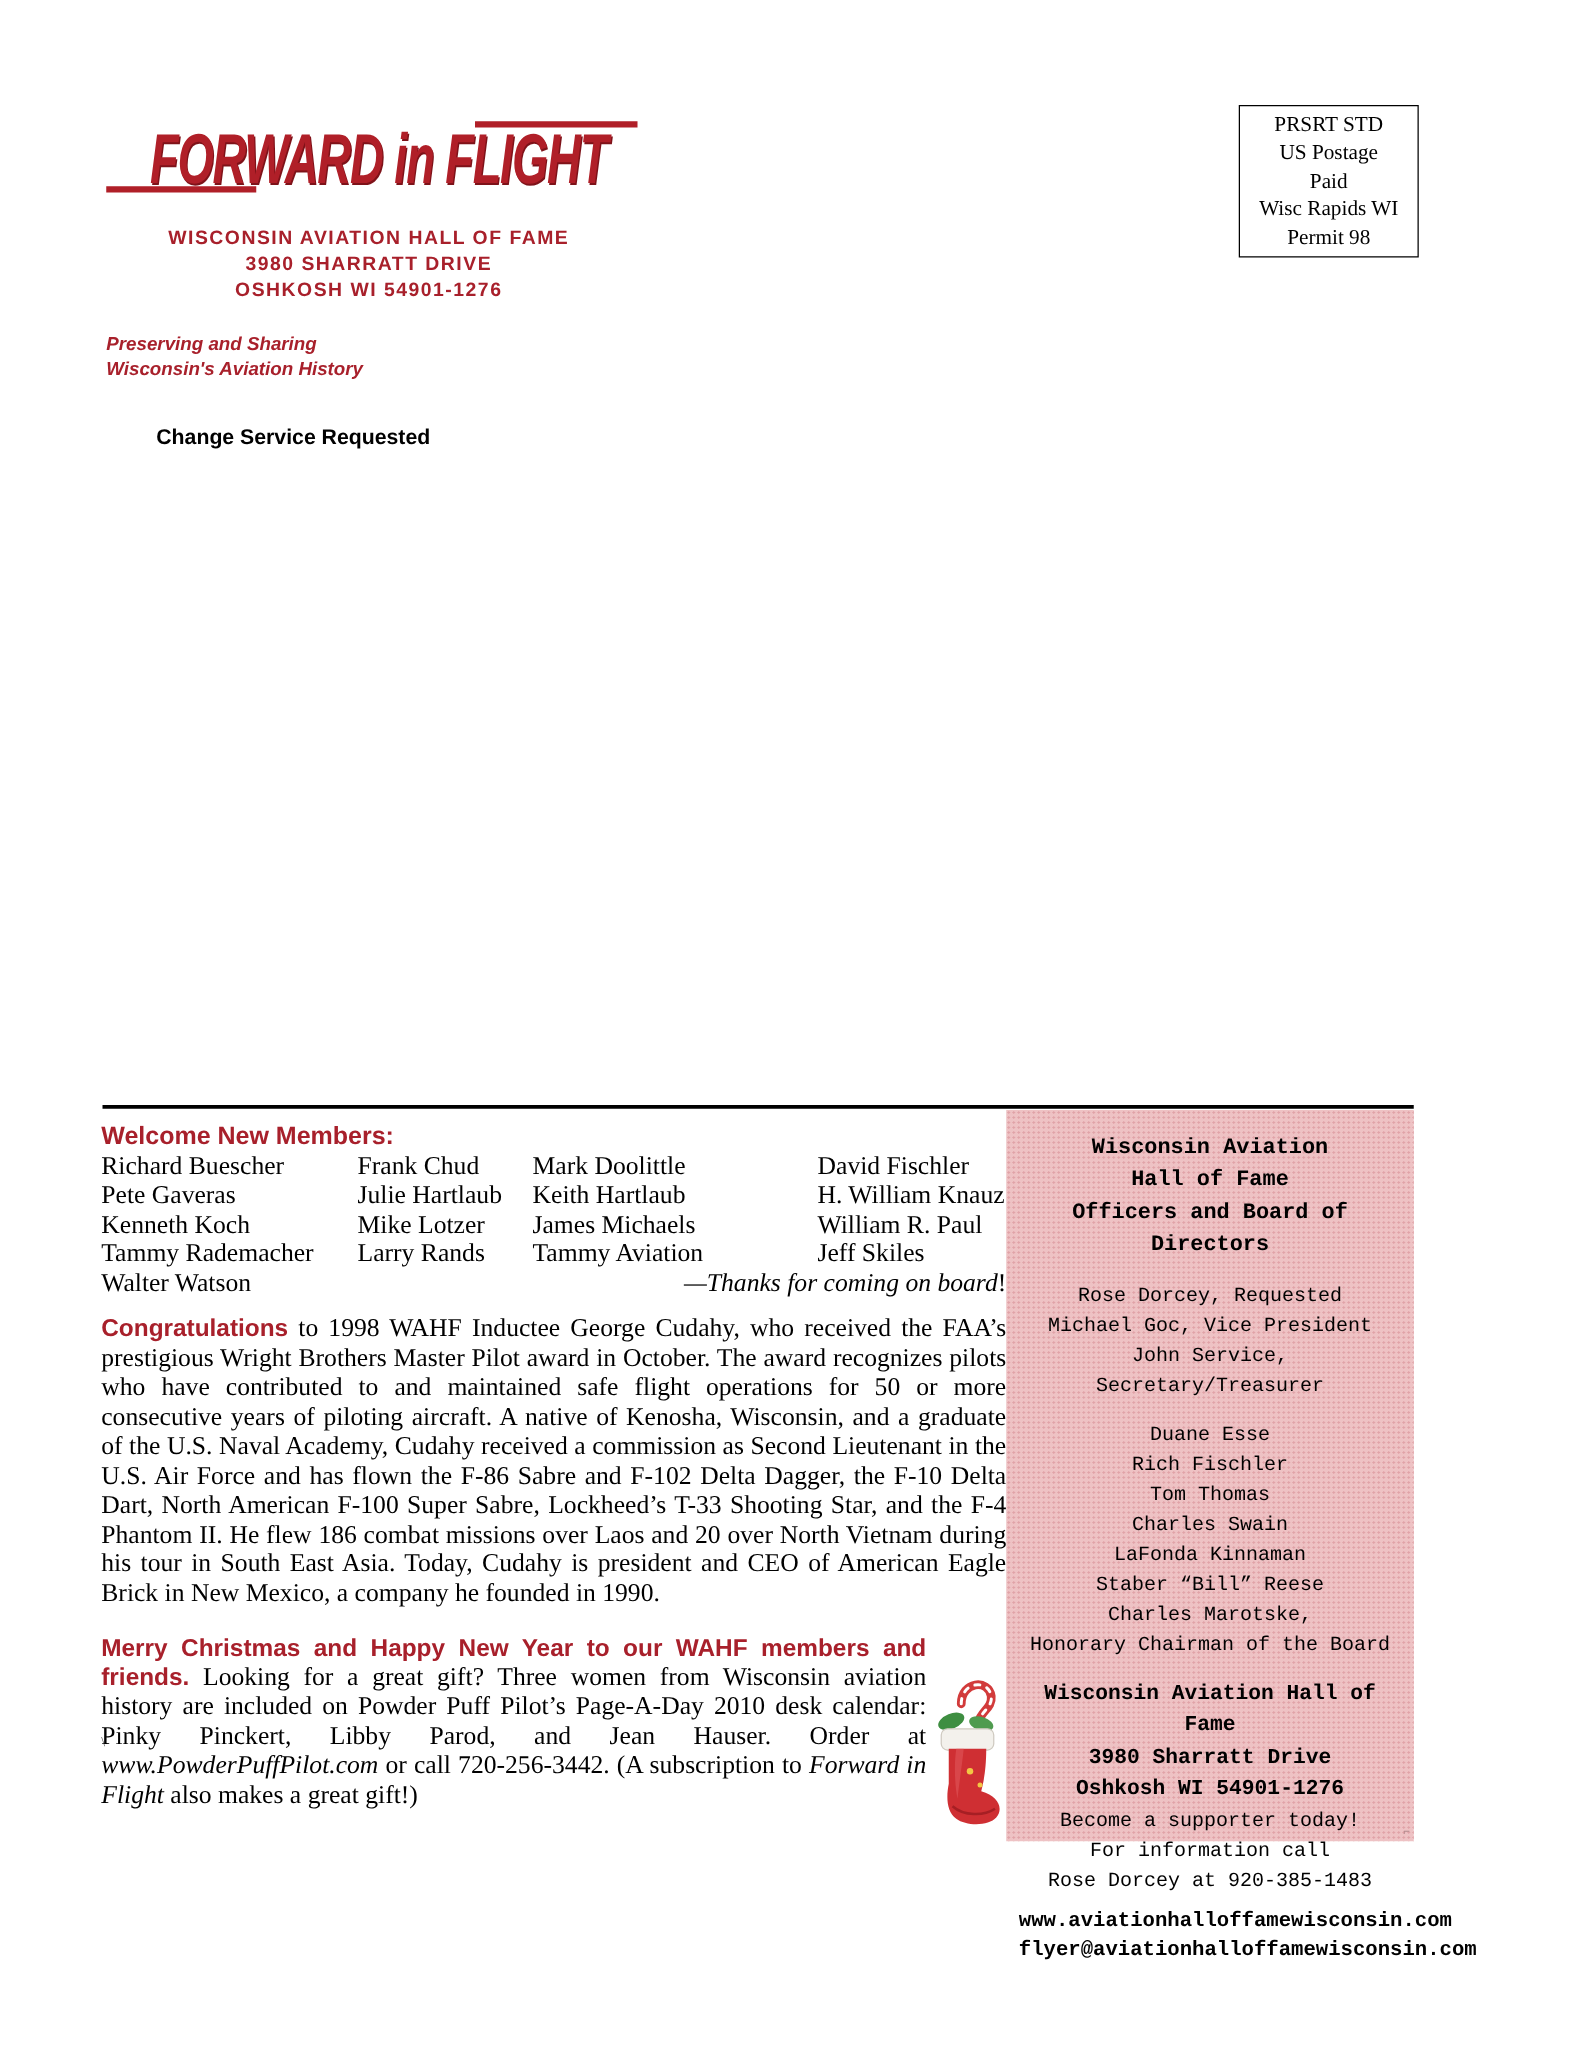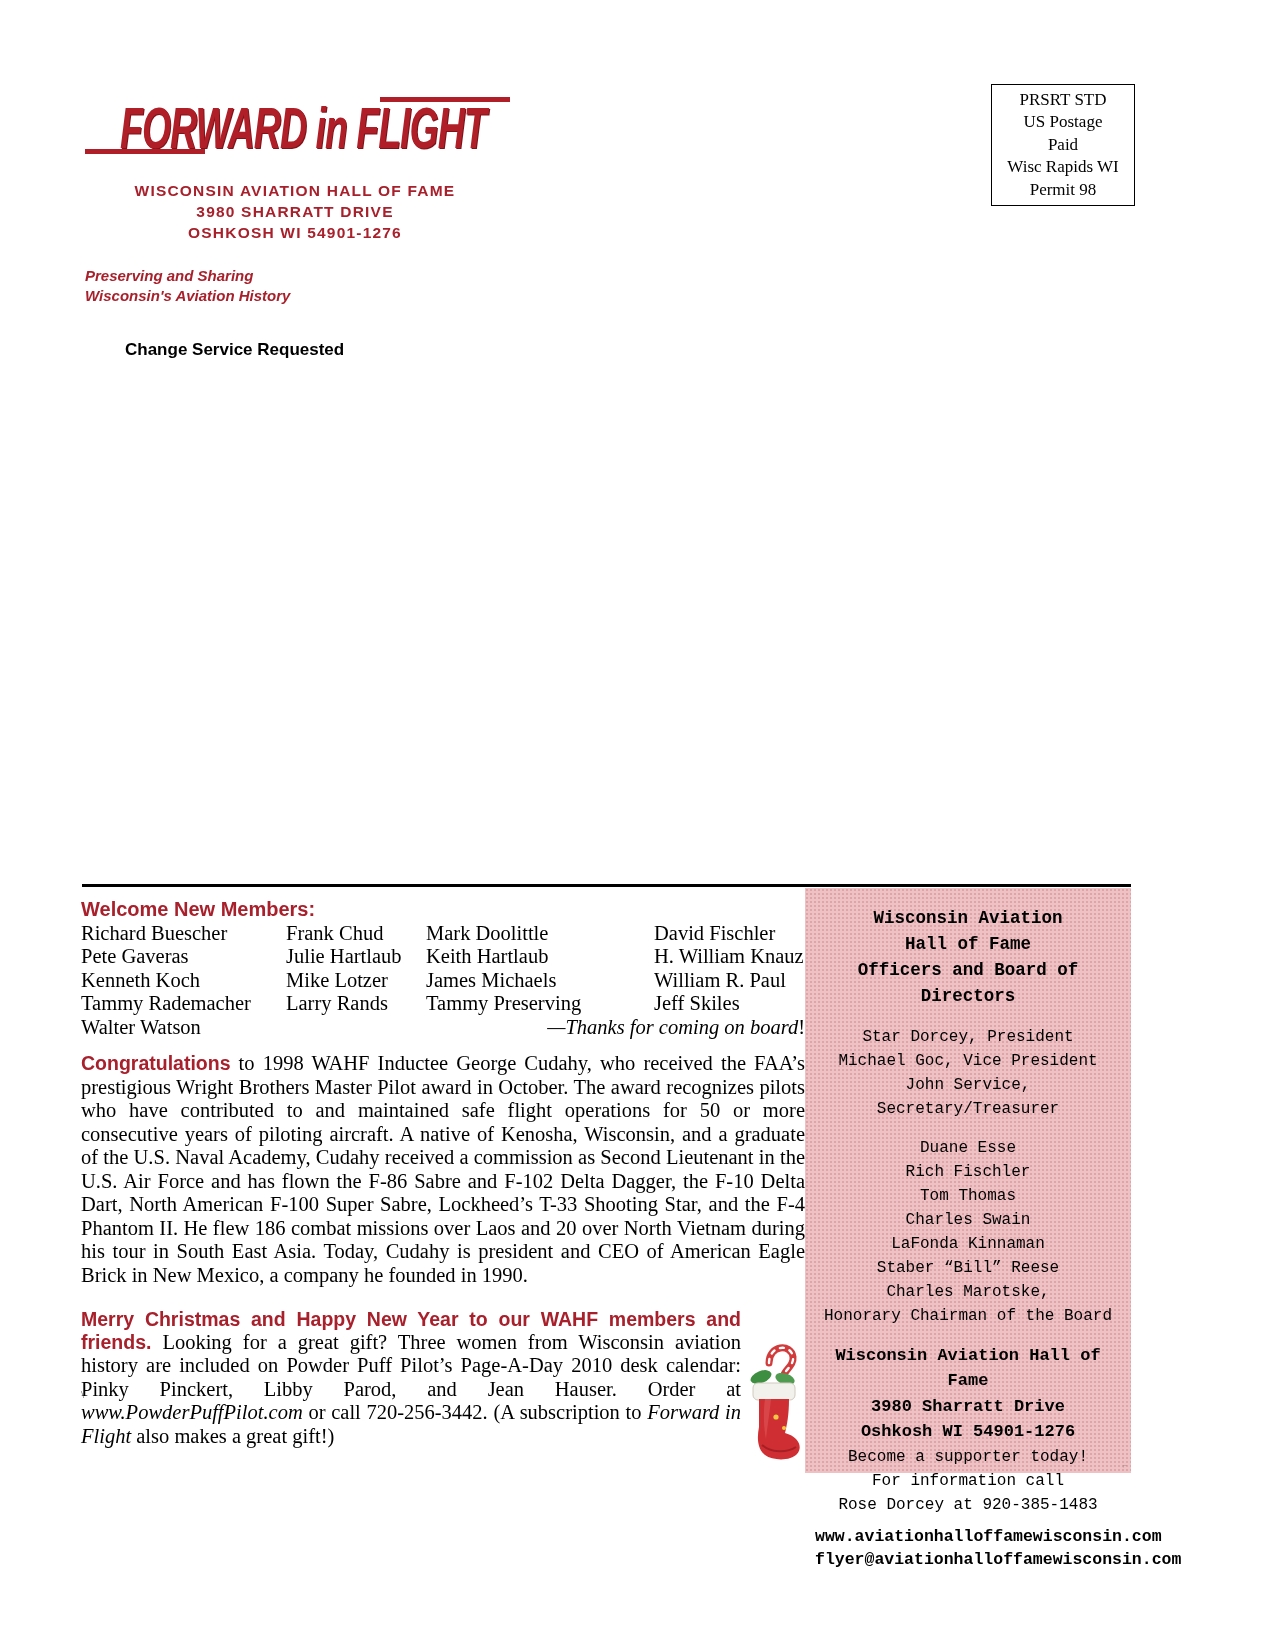--- a/index.html
+++ b/index.html
@@ -296,21 +296,21 @@
       </tr>
       <tr>
         <td class="mcol1">Kenneth Koch</td>
         <td class="mcol2">Mike Lotzer</td>
         <td class="mcol3">James Michaels</td>
         <td class="mcol4">William R. Paul</td>
       </tr>
       <tr>
         <td class="mcol1">Tammy Rademacher</td>
         <td class="mcol2">Larry Rands</td>
-        <td class="mcol3">Tammy Preserving</td>
+        <td class="mcol3">Tammy Aviation</td>
         <td class="mcol4">Jeff Skiles</td>
       </tr>
       <tr>
         <td class="mcol1">Walter Watson</td>
         <td colspan="3" class="thanks"><span>—Thanks for coming on board</span><span class="bang">!</span></td>
       </tr>
     </tbody>
   </table>
 
   <p class="body-para"><span class="lead-red">Congratulations</span><span> to 1998 WAHF Inductee George Cudahy, who received the FAA’s prestigious Wright Brothers Master Pilot award in October. The award recognizes pilots who have contributed to and maintained safe flight operations for 50 or more consecutive years of piloting aircraft. A native of Kenosha, Wisconsin, and a graduate of the U.S. Naval Academy, Cudahy received a commission as Second Lieutenant in the U.S. Air Force and has flown the F-86 Sabre and F-102 Delta Dagger, the F-10 Delta Dart, North American F-100 Super Sabre, Lockheed’s T-33 Shooting Star, and the F-4 Phantom II. He flew 186 combat missions over Laos and 20 over North Vietnam during his tour in South East Asia. Today, Cudahy is president and CEO of American Eagle Brick in New Mexico, a company he founded in 1990.</span></p>
@@ -341,21 +341,21 @@
 </svg>
 
 <div id="sidebar">
   <div id="sidebar-title">
     <div>Wisconsin Aviation</div>
     <div>Hall of Fame</div>
     <div>Officers and Board of Directors</div>
   </div>
 
   <div class="officers-block">
-    <div>Star Dorcey, President</div>
+    <div>Rose Dorcey, Requested</div>
     <div>Michael Goc, Vice President</div>
     <div>John Service, Secretary/Treasurer</div>
   </div>
 
   <div class="board-block">
     <div>Duane Esse</div>
     <div>Rich Fischler</div>
     <div>Tom Thomas</div>
     <div>Charles Swain</div>
     <div>LaFonda Kinnaman</div>

